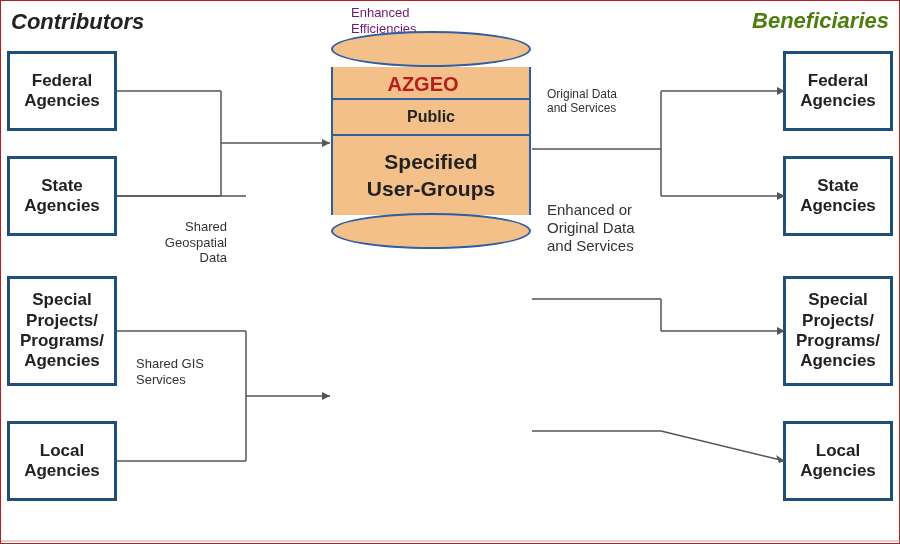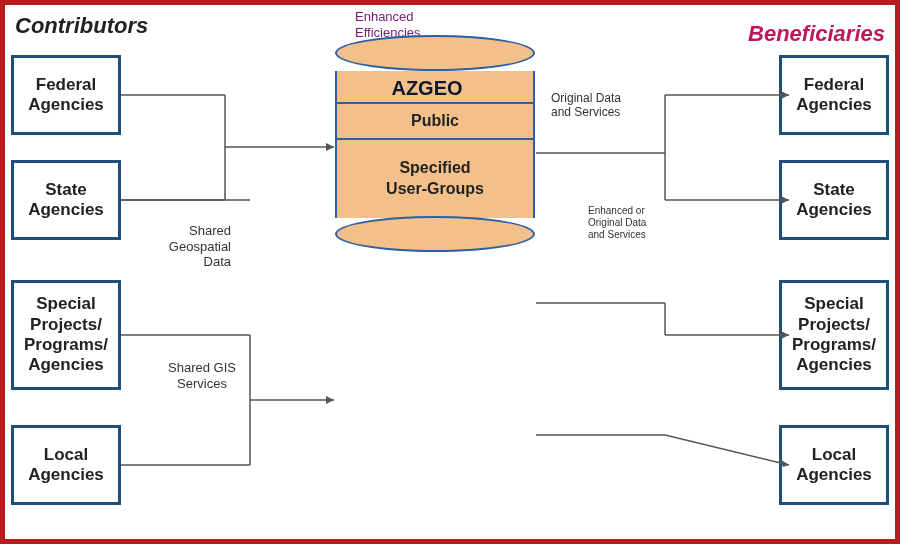--- a/index.html
+++ b/index.html
@@ -9,39 +9,39 @@
       width: 900px;
       height: 544px;
       overflow: hidden;
       position: relative;
     }
     .diagram {
       width: 900px;
       height: 544px;
       position: relative;
       background: #fff;
-      border: 5px solid #b91c1c;
+      border: 1px solid #b91c1c;
     }
 
     
     .title-contributors {
       position: absolute;
       top: 8px; left: 10px;
       font-size: 22px;
       font-style: italic;
       font-weight: bold;
       color: #222;
     }
     .title-beneficiaries {
       position: absolute;
-      top: 16px; right: 10px;
+      top: 7px; right: 10px;
       font-size: 22px;
       font-style: italic;
       font-weight: bold;
-      color: #be185d;
+      color: #4d7c0f;
     }
     .title-efficiencies {
       position: absolute;
       top: 4px;
       left: 350px;
       width: 200px;
       text-align: left;
       font-size: 13px;
       color: #701a75;
       line-height: 1.2;
@@ -121,37 +121,37 @@
       width: 200px;
       background: #f4c08a;
       border-left: 2px solid #2e5fa3;
       border-right: 2px solid #2e5fa3;
       position: relative;
       z-index: 1;
     }
     .cylinder-title {
       font-size: 20px;
       font-weight: bold;
-      color: #0f172a;
+      color: #b91c1c;
       text-align: center;
       padding: 6px 16px 2px 0;
     }
     .cylinder-section {
       border-top: 2px solid #2e5fa3;
       padding: 8px 0;
       text-align: center;
       font-size: 16px;
       font-weight: bold;
       color: #222;
     }
     .cylinder-section-lg {
       border-top: 2px solid #2e5fa3;
-      padding: 18px 0;
-      text-align: center;
-      font-size: 16px;
+      padding: 12px 0;
+      text-align: center;
+      font-size: 21px;
       font-weight: bold;
       color: #222;
       line-height: 1.3;
     }
     .cylinder-section-ao {
       border-top: 2px solid #2e5fa3;
       padding: 12px 0 8px 0;
       text-align: center;
       font-size: 16px;
       font-weight: bold;
@@ -174,50 +174,48 @@
       left: 136px;
       top: 218px;
       font-size: 13px;
       color: #333;
       text-align: right;
       width: 90px;
       line-height: 1.2;
     }
     .label-shared-gis {
       position: absolute;
-      left: 152px;
+      left: 135px;
       top: 355px;
       font-size: 13px;
       color: #333;
-      text-align: center;
       width: 90px;
       line-height: 1.2;
     }
 
     
     .label-orig {
       position: absolute;
       left: 546px;
       top: 86px;
       font-size: 12px;
       color: #333;
       text-align: left;
       width: 110px;
       line-height: 1.2;
     }
     .label-enhanced {
       position: absolute;
       left: 546px;
       top: 200px;
-      font-size: 10px;
+      font-size: 15px;
       color: #333;
       text-align: left;
       width: 110px;
       line-height: 1.2;
-      margin-left: 37px;
     }
     .label-discrete {
       position: absolute;
       left: 546px;
       top: 330px;
       font-size: 12px;
       color: #333;
       text-align: left;
       width: 110px;
       line-height: 1.2;

